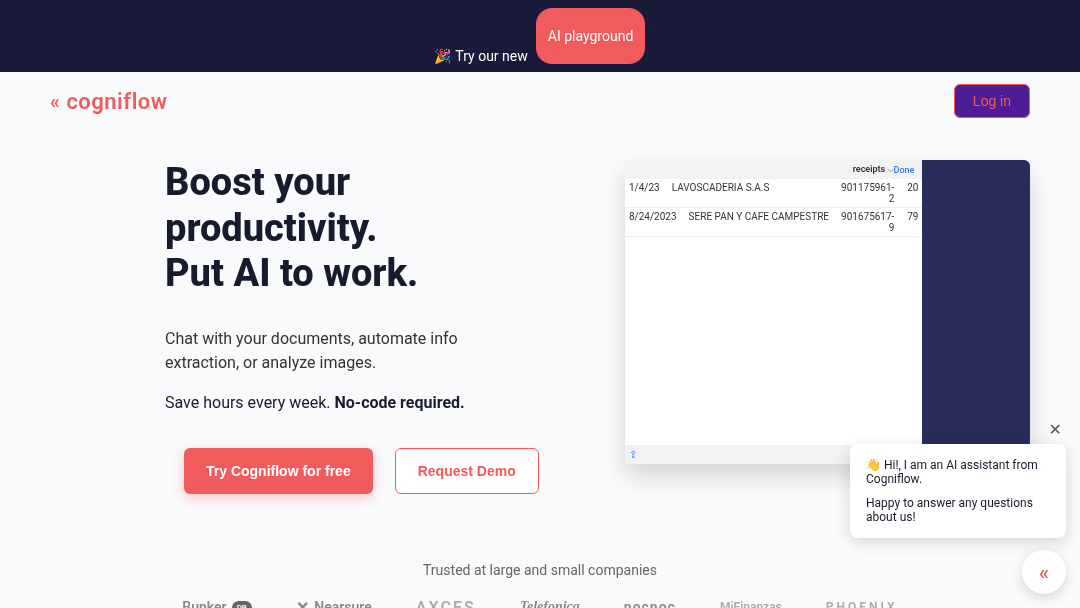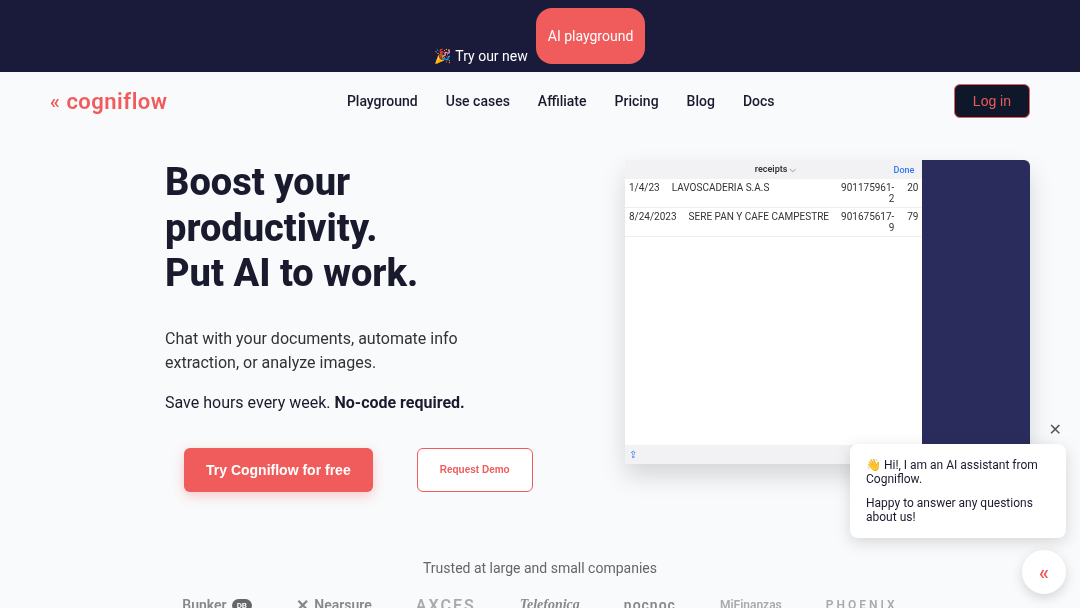--- a/index.html
+++ b/index.html
@@ -7,39 +7,39 @@
     
     .top-banner { background: #1a1a3a; color: #fff; padding: 8px 0; text-align: center; font-size: 14px; display: flex; justify-content: center; align-items: flex-end; gap: 8px; }
     .playground-pill { background: #f05b5b; color: #fff; padding: 20px 12px; border-radius: 16px; font-size: 14px; cursor: pointer; }
     
     .header { background: #f9fafb; padding: 12px 50px; display: flex; justify-content: space-between; align-items: center; }
     .logo { color: #f05b5b; font-size: 22px; font-weight: 600; display: flex; align-items: center; letter-spacing: 0.5px; }
     .logo-icon { margin-right: 6px; font-size: 20px; }
     .nav-links { display: flex; gap: 28px; font-size: 14px; font-weight: 500; }
     .nav-link { cursor: pointer; color: #1a1a2e; }
     .auth-buttons { display: flex; gap: 12px; align-items: center; }
-    .login-btn { border: 1px solid #f05b5b; color: #f05b5b; background: #0f172a; padding: 8px 18px; border-radius: 6px; font-size: 14px; font-weight: 500; cursor: pointer; }
+    .login-btn { border: 1px solid #f05b5b; color: #f05b5b; background: #4c1d95; padding: 8px 18px; border-radius: 6px; font-size: 14px; font-weight: 500; cursor: pointer; }
     .signup-btn { background: #f05b5b; color: #fff; border: none; padding: 8px 18px; border-radius: 6px; font-size: 14px; font-weight: 500; cursor: pointer; }
     
     .hero { display: flex; padding: 30px 50px 40px 165px; gap: 60px; align-items: flex-start; }
     .hero-left { flex: 0 0 400px; }
     .hero-heading { font-size: 38px; font-weight: 800; line-height: 1.2; margin-bottom: 30px; color: #1a1a2e; }
     .hero-sub1 { font-size: 16px; line-height: 1.5; margin-bottom: 18px; color: #333; max-width: 340px; }
     .hero-sub2 { font-size: 16px; margin-bottom: 36px; }
     .hero-sub2 .bold { font-weight: 700; }
     .cta-row { display: flex; gap: 22px; padding-left: 19px; }
     .cta-primary { background: #f05b5b; color: #fff; border: none; padding: 14px 22px; border-radius: 6px; font-size: 14px; font-weight: 600; cursor: pointer; box-shadow: 0 4px 12px rgba(240,91,91,0.3); }
-    .cta-secondary { background: #fff; color: #f05b5b; border: 1px solid #f05b5b; padding: 14px 22px; border-radius: 6px; font-size: 10px; font-weight: 600; cursor: pointer; margin-left: 22px; }
+    .cta-secondary { background: #fff; color: #f05b5b; border: 1px solid #f05b5b; padding: 14px 22px; border-radius: 6px; font-size: 14px; font-weight: 600; cursor: pointer; }
     
     .hero-right { flex: 1; background: #2a2d5c; border-radius: 6px; height: 304px; position: relative; display: flex; box-shadow: 0 12px 24px rgba(0,0,0,0.15); }
     .extract-text { color: #fff; font-size: 22px; font-weight: 700; padding: 28px 12px; line-height: 1.2; flex: 0 0 112px; }
     .extract-sub { font-size: 8px; font-weight: 400; display: block; margin-top: 4px; letter-spacing: 0.5px; }
     .mock-pane { flex: 0 0 158px; background: #fff; position: relative; }
     .mock-topbar { background: #f2f2f4; padding: 4px 8px; display: flex; justify-content: space-between; font-size: 9px; align-items: center; }
-    .mock-title { font-weight: 600; color: #333; flex: 1; text-align: center; }
+    .mock-title { font-weight: 600; color: #333; flex: 1; text-align: right; }
     .mock-done { color: #3478f6; font-weight: 500; }
     .mock-row { border-bottom: 1px solid #eee; padding: 3px 4px; display: flex; font-size: 10px; color: #333; gap: 12px; }
     .mock-row span:nth-child(1){ flex:0 0 30px; }
     .mock-row span:nth-child(2){ flex:1; white-space:nowrap; overflow:hidden; }
     .mock-row span:nth-child(3){ flex:0 0 46px; text-align:right; }
     .mock-row span:nth-child(4){ flex:0 0 12px; text-align:right; }
     .mock-footer { position: absolute; bottom: 0; left: 0; right: 0; background: #f2f2f4; padding: 4px; text-align: left; color: #3478f6; font-size: 10px; }
     
     .trusted-section { text-align: center; padding: 28px 0 16px; }
     .trusted-label { font-size: 14px; color: #666; margin-bottom: 20px; }
@@ -61,28 +61,20 @@
 <div class="top-banner">
   <span>🎉 Try our new</span>
   <span class="playground-pill">AI playground</span>
 </div>
 
 <header class="header">
   <div class="logo">
     <span class="logo-icon">«</span>
     <span>cogniflow</span>
   </div>
-  <nav class="nav-links">
-    <span class="nav-link">Playground</span>
-    <span class="nav-link">Use cases</span>
-    <span class="nav-link">Affiliate</span>
-    <span class="nav-link">Pricing</span>
-    <span class="nav-link">Blog</span>
-    <span class="nav-link">Docs</span>
-  </nav>
   <div class="auth-buttons">
     <button class="login-btn">Log in</button>
   </div>
 </header>
 
 <section class="hero">
   <div class="hero-left">
     <h1 class="hero-heading">
       <span>Boost your productivity.</span><br>
       <span>Put AI to work.</span>

